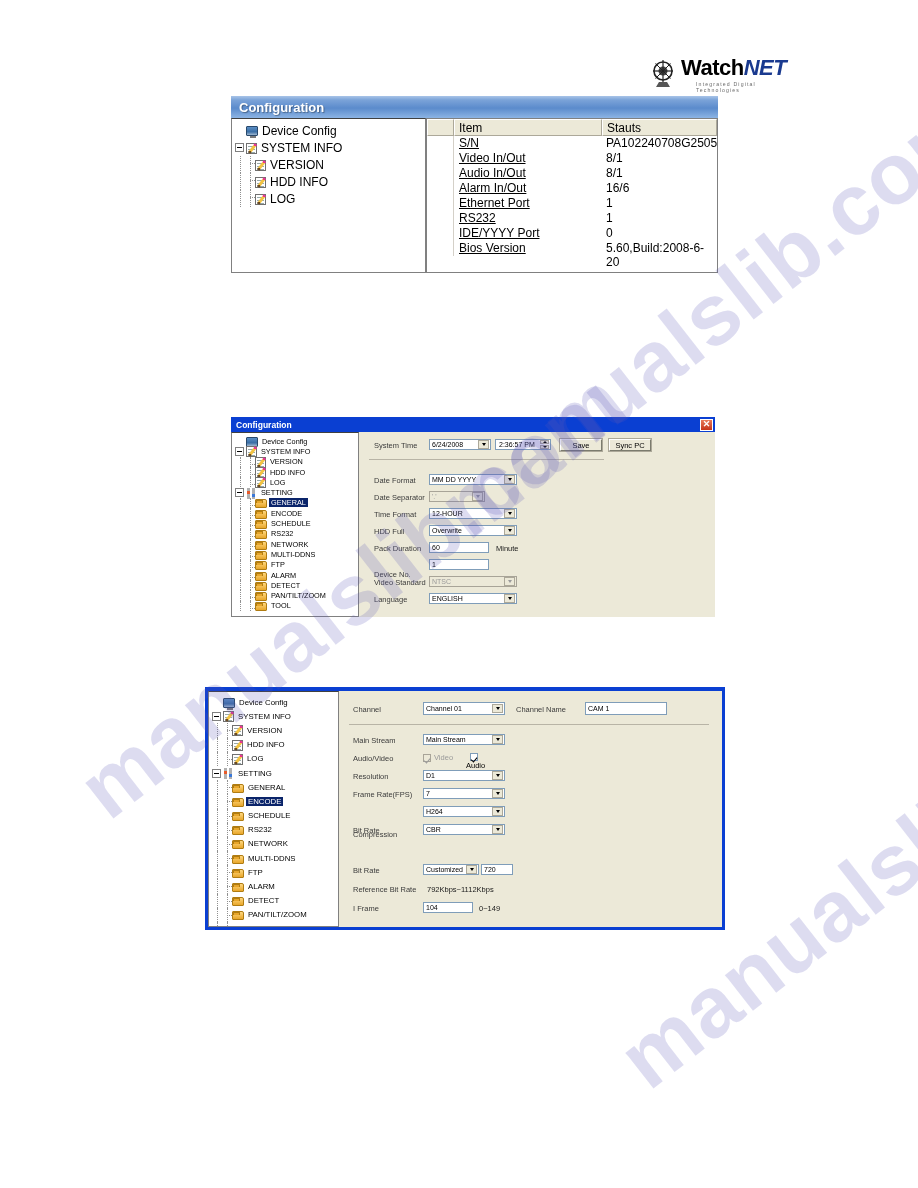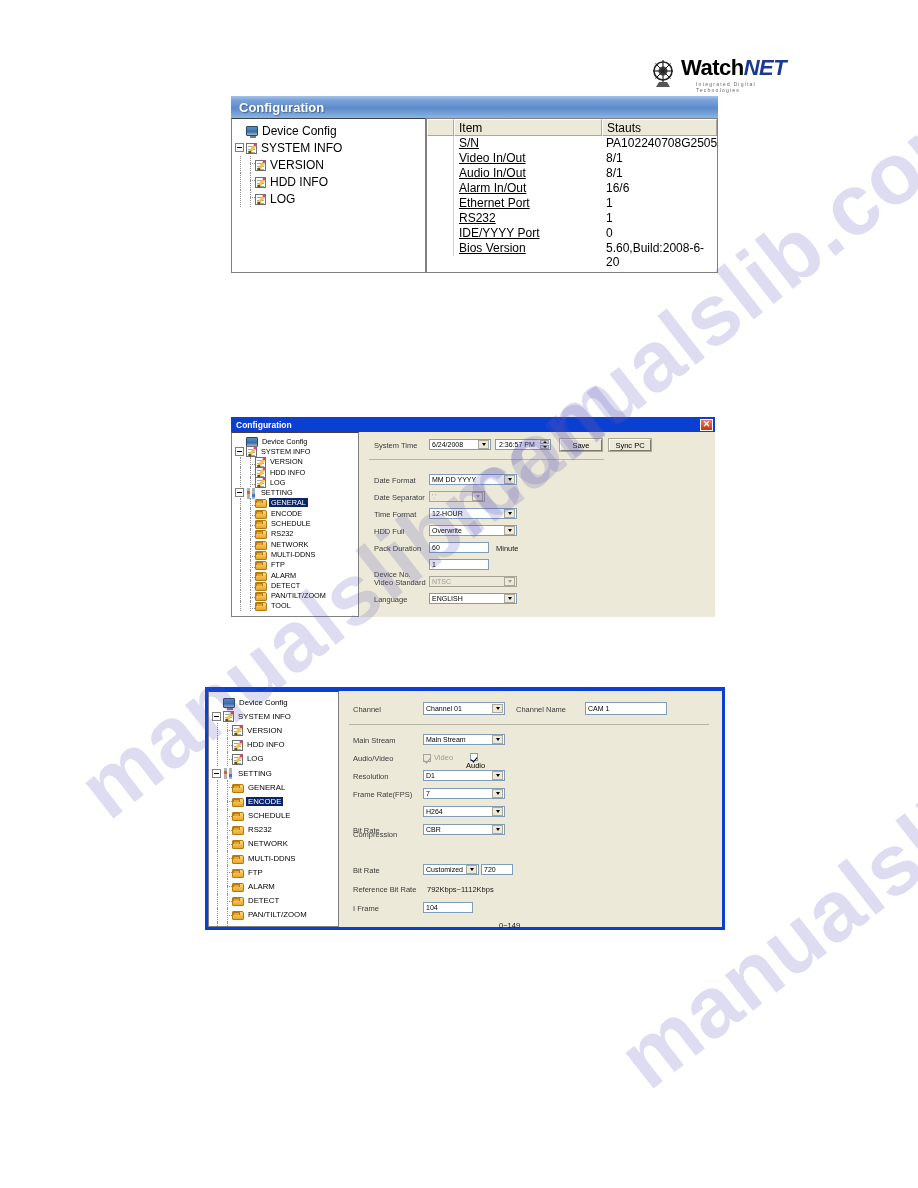--- a/index.html
+++ b/index.html
@@ -833,19 +833,19 @@
         <span class="flabel">Reference Bit Rate</span>
       </div>
       <div class="frow plain" style="left:88px; top:194px;text-align:right;">
         <span>792Kbps~1112Kbps</span>
       </div>
 
       <div class="frow" style="left:14px; top:213px;">
         <span class="flabel">I Frame</span>
       </div>
       <div class="txt" style="position:absolute;left:84px;top:211px;width:50px;">104</div>
-      <div class="frow plain" style="left:140px; top:230px;margin-left:20px;">
+      <div class="frow plain" style="left:140px; top:213px;">
         <span>0~149</span>
       </div>
 
     </div>
   </div>
 </div>
 
 </body></html>

